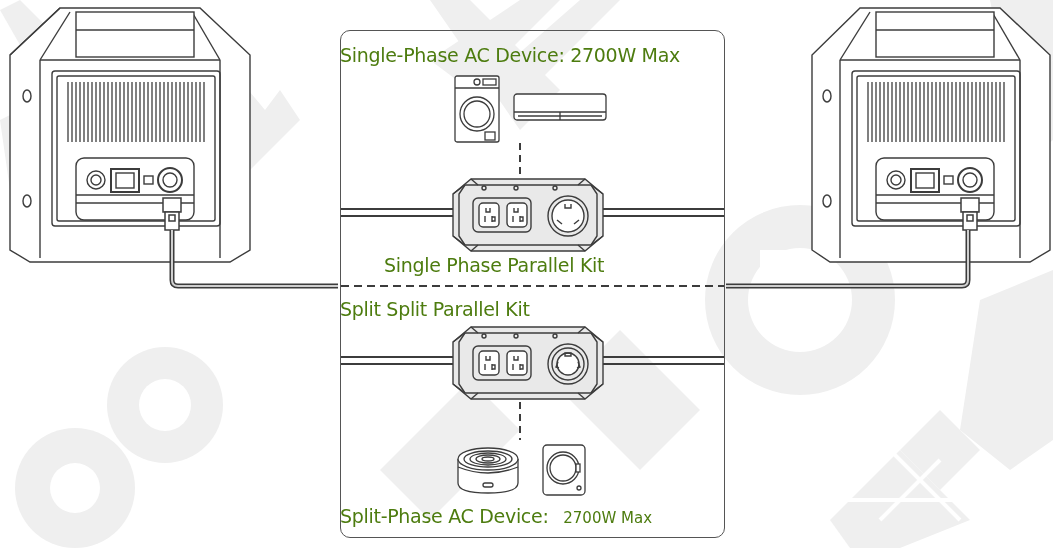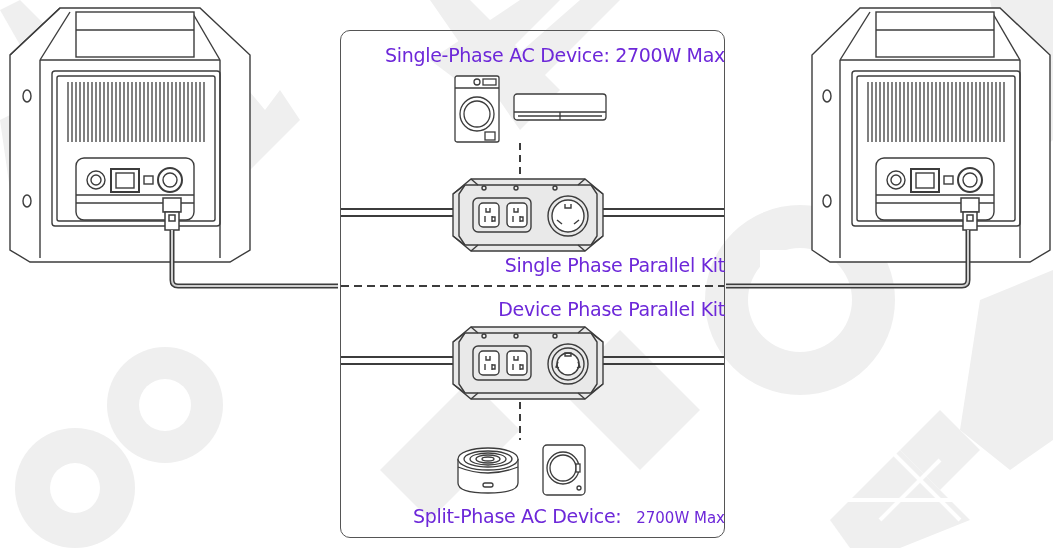--- a/index.html
+++ b/index.html
@@ -1,20 +1,20 @@
 <!DOCTYPE html>
 <html><head>
   <meta charset="utf-8">
   <style>
     html, body { margin: 0; padding: 0; background: #ffffff; }
     body { width: 1053px; height: 548px; position: relative; overflow: hidden;
            font-family: "Liberation Sans", "DejaVu Sans", sans-serif; }
     .abs { position: absolute; }
     svg { display: block; }
-    .label { position: absolute; color: #6d28d9; white-space: nowrap; text-align: right;
+    .label { position: absolute; color: #4d7c0f; white-space: nowrap; text-align: left;
              font-family: "DejaVu Sans", "Liberation Sans", sans-serif; }
     .label-lg { font-size: 19px; letter-spacing: -0.3px; }
     .label-sm { font-size: 15px; margin-left: 9px; }
     .panel { position: absolute; left: 340px; top: 30px; width: 385px; height: 508px;
              border: 1.5px solid #555; border-radius: 10px; box-sizing: border-box; }
   </style>
 </head>
 <body>
 
 <svg class="abs" style="left:0;top:0" width="1053" height="548" viewBox="0 0 1053 548">
@@ -282,23 +282,23 @@
       <path d="M41,40 v6 M41,41 h3 v4 h-3"></path>
     <path d="M63,32 v4 h4 v-4"></path>
       <line x1="62" y1="40" x2="62" y2="46"></line>
       <path d="M69,40 v6 M69,41 h3 v4 h-3"></path>
     <path d="M114,28 v4 h6 v-4"></path>
     <line x1="106" y1="44" x2="111" y2="48"></line>
     <line x1="128" y1="44" x2="123" y2="48"></line>
   </g>
 </svg>
 
-<div class="label label-lg" style="left:340px;top:254px;width:385px;">Single Phase Parallel Kit</div>
-
-<div class="label label-lg" style="left:340px;top:298px;width:385px;">Device Phase Parallel Kit</div>
+<div class="label label-lg" style="left:340px;top:254px;width:385px;padding-left:44px;">Single Phase Parallel Kit</div>
+
+<div class="label label-lg" style="left:340px;top:298px;width:385px;">Split Split Parallel Kit</div>
 
 <svg class="abs" style="left:451px;top:324px" width="154" height="78" viewBox="0 0 154 78">
   <g stroke="#3c3c3c" stroke-width="1.4">
     <polygon points="20,3 134,3 152,18 152,60 134,75 20,75 2,60 2,18" fill="#e9e9e9"></polygon>
     <polygon points="14,9 140,9 146,18 146,60 140,69 14,69 8,60 8,18" fill="#e9e9e9"></polygon>
     <line x1="2" y1="18" x2="14" y2="9"></line>
       <line x1="20" y1="3" x2="27" y2="9"></line>
     <line x1="152" y1="18" x2="140" y2="9"></line>
       <line x1="134" y1="3" x2="127" y2="9"></line>
     <line x1="2" y1="60" x2="14" y2="69"></line>

